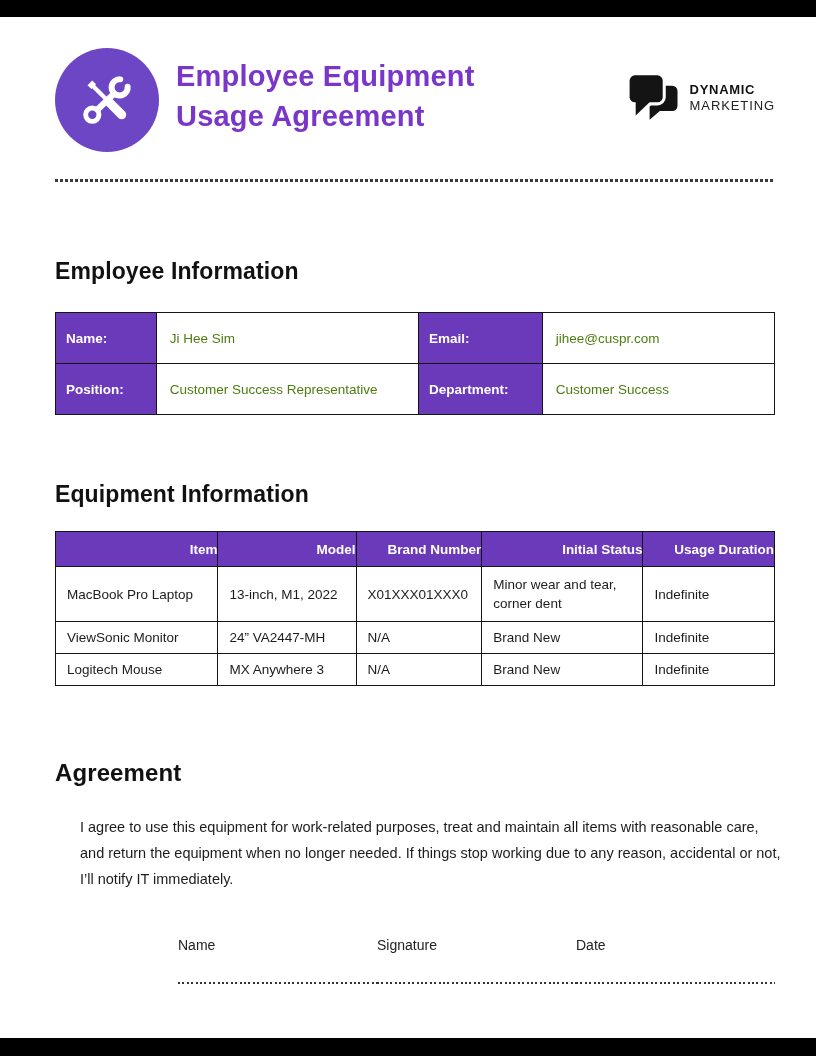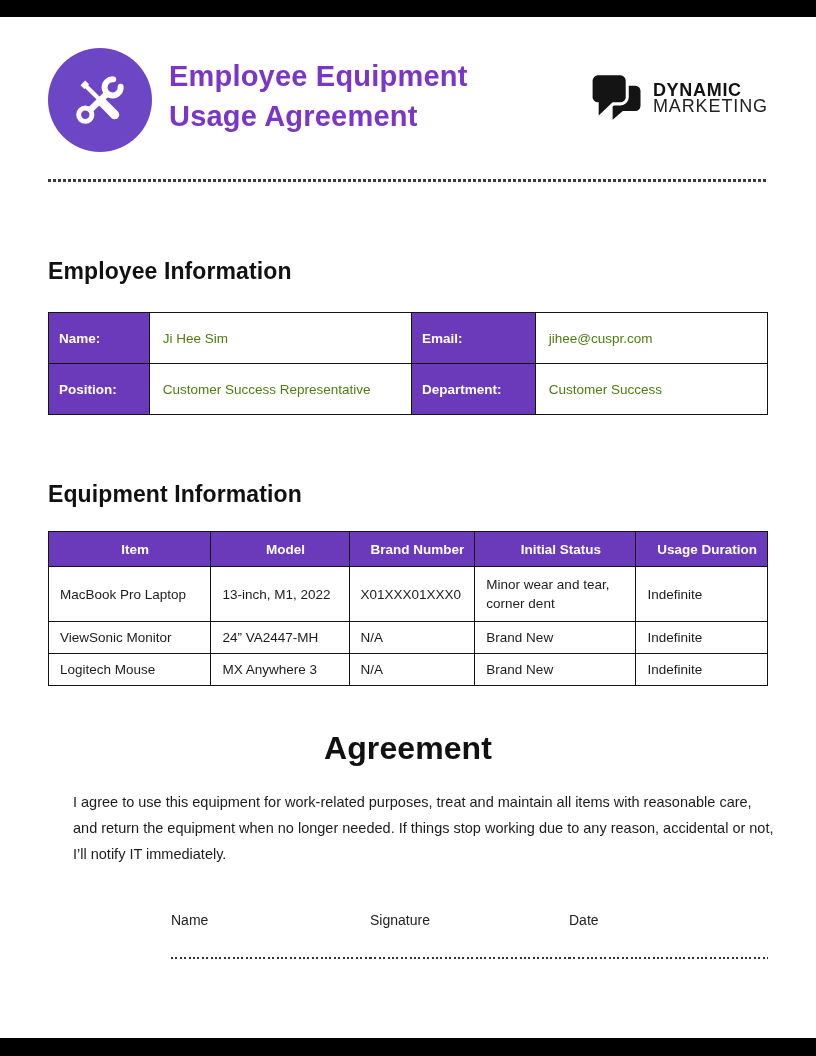--- a/index.html
+++ b/index.html
@@ -14,50 +14,50 @@
   html,body{width:816px;height:1056px;}
   body{
     position:relative;
     background:#ffffff;
     font-family:"Liberation Sans", sans-serif;
     color:var(--text-black);
     overflow:hidden;
   }
   .top-bar{position:absolute;top:0;left:0;width:816px;height:17px;background:var(--bar-black);}
   .bottom-bar{position:absolute;bottom:0;left:0;width:816px;height:18px;background:var(--bar-black);}
-  .content{position:absolute;left:48px;top:0;width:720px;}
+  .content{position:absolute;left:55px;top:0;width:720px;}
 
   
   .header{margin-top:48px;display:flex;align-items:flex-start;}
   .brand-circle{
     width:104px;height:104px;border-radius:50%;
     background:var(--icon-circle-purple);
     display:flex;align-items:center;justify-content:center;flex-shrink:0;
   }
   .brand-circle svg{width:70px;height:70px;}
   .doc-title{
     margin-left:17px;padding-top:8px;
     font-size:29px;font-weight:700;line-height:40px;
     color:var(--brand-purple);letter-spacing:0.2px;
   }
   .logo{margin-left:auto;display:flex;align-items:center;padding-top:24px;}
   .logo svg{width:54px;height:52px;}
-  .logo-text{margin-left:9px;font-size:18px;line-height:16px;}
+  .logo-text{margin-left:9px;font-size:13px;line-height:16px;}
   .logo-text .l1{font-weight:700;letter-spacing:0.7px;color:#111;}
   .logo-text .l2{font-weight:400;letter-spacing:0.9px;color:#222;}
 
   .divider{
     margin-top:27px;height:3px;
     background-image:repeating-linear-gradient(90deg,#3b3b3b 0 2.6px,transparent 2.6px 5px);
   }
 
   h2{font-size:23px;line-height:30px;font-weight:700;color:#111;letter-spacing:0.1px;}
   .h-employee{margin-top:74px;}
   .h-equipment{margin-top:64px;}
-  .h-agreement{margin-top:47px;font-size:32px;text-align:center;}
+  .h-agreement{margin-top:72px;font-size:24px;}
 
   table{border-collapse:collapse;width:100%;}
   td,th{border:1.5px solid var(--border-black);font-size:13.5px;vertical-align:middle;}
 
   
   .emp-table{margin-top:26px;}
   .emp-table td{height:51px;}
   .emp-table .lbl{
     background:var(--table-header-purple);color:#ffffff;font-weight:700;
     padding-left:10px;
@@ -65,21 +65,21 @@
   .emp-table .val{padding-left:13px;color:#4d7c0f;}
   .emp-table .c1{width:14.0%;}
   .emp-table .c2{width:36.5%;}
   .emp-table .c3{width:17.2%;}
   .emp-table .c4{width:32.3%;}
 
   
   .equip-table{margin-top:22px;}
   .equip-table th{
     background:var(--table-header-purple);color:#ffffff;font-weight:700;
-    height:35px;text-align:center;padding-left:11px;
+    height:35px;text-align:right;padding-left:11px;
   }
   .equip-table td{padding:6px 8px 6px 11px;color:#1c1c1c;line-height:19px;}
   .equip-table tr.r1 td{height:55px;}
   .equip-table tr.r2 td,.equip-table tr.r3 td{height:32px;}
   .equip-table .k1{width:22.6%;}
   .equip-table .k2{width:19.2%;}
   .equip-table .k3{width:17.5%;}
   .equip-table .k4{width:22.4%;}
   .equip-table .k5{width:18.3%;}
 

